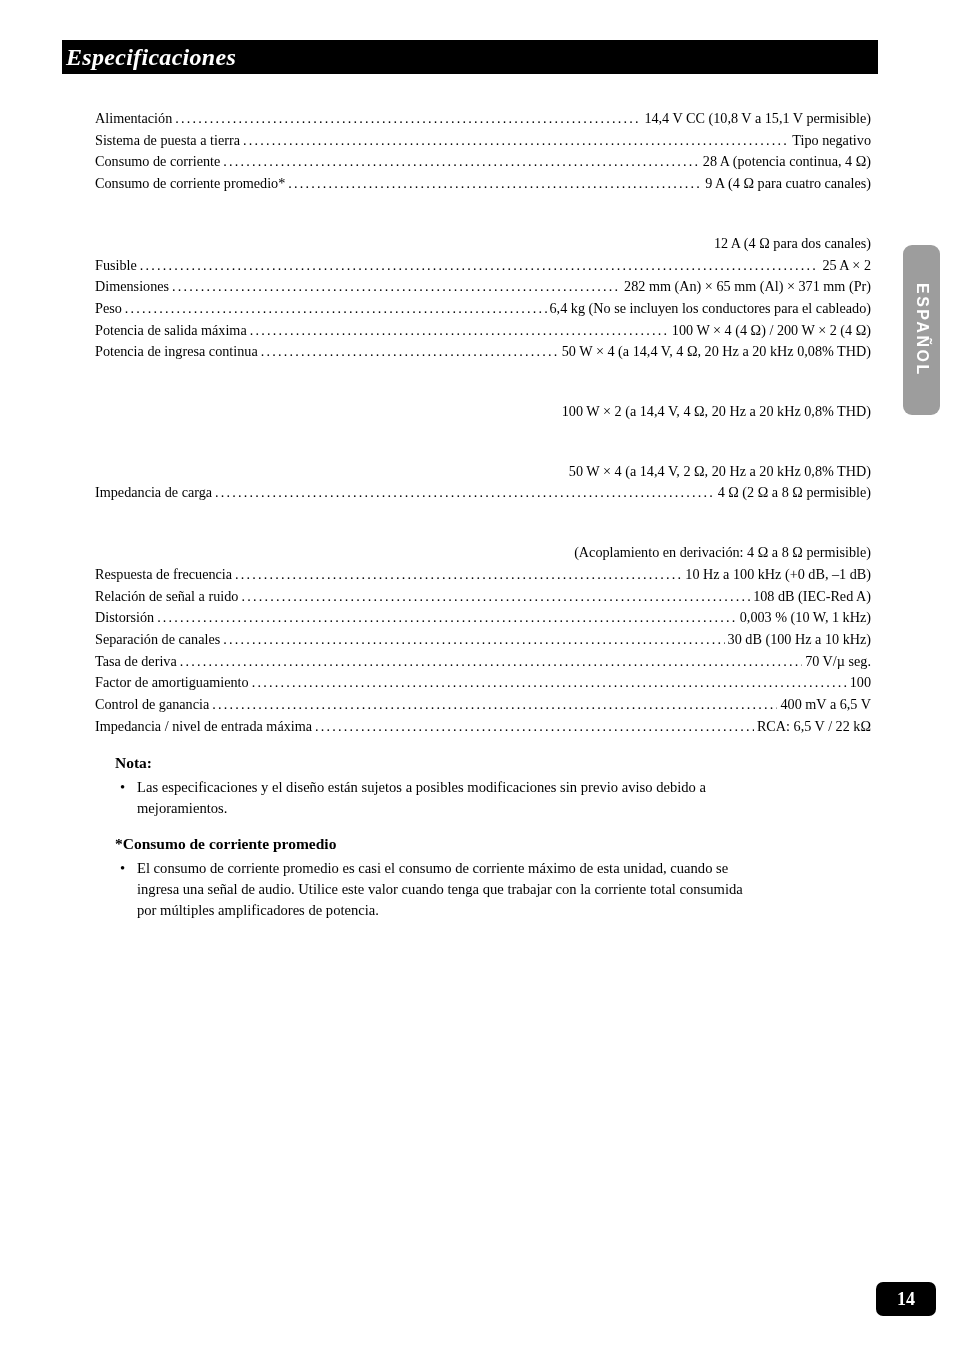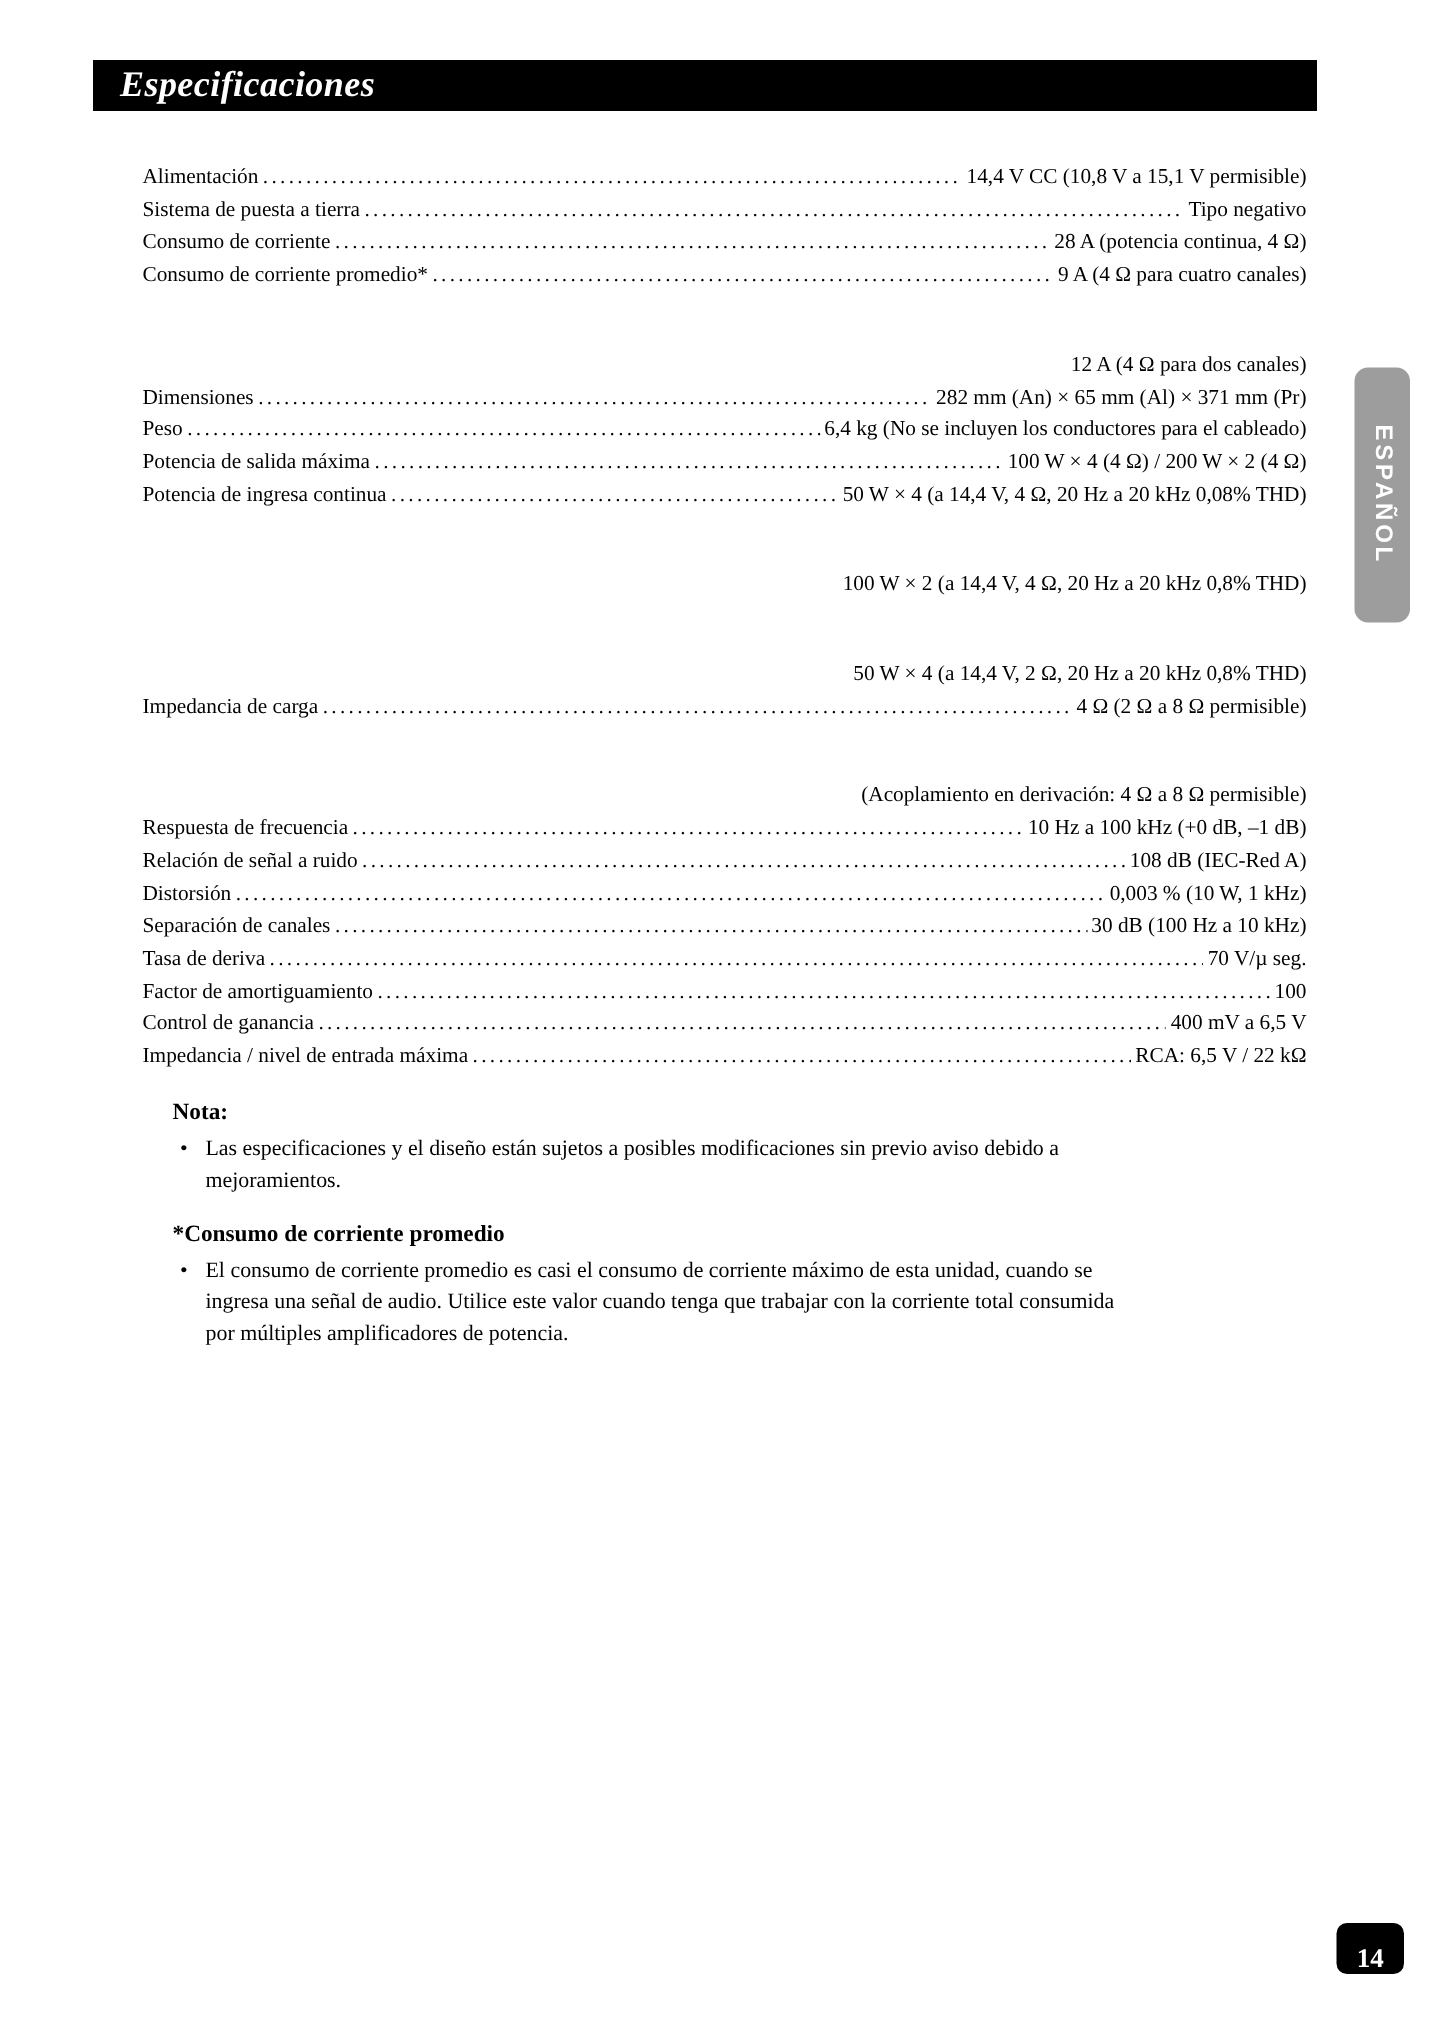--- a/index.html
+++ b/index.html
@@ -28,21 +28,21 @@
     height: 34px;
     background: #000;
     color: #fff;
     display: flex;
     align-items: center;
   }
   .title-bar .title {
     font-style: italic;
     font-weight: bold;
     font-size: 24px;
-    padding-left: 18px;
+    padding-left: 4px;
     letter-spacing: 0.3px;
   }
 
   
   .content {
     position: absolute;
     left: 95px;
     top: 108px;
     width: 776px;
   }
@@ -117,26 +117,26 @@
     font-size: 16px;
     letter-spacing: 2.5px;
     color: #ffffff;
   }
 
   
   .page-number-box {
     position: absolute;
     right: 18px;
     bottom: 39px;
-    width: 45px;
+    width: 60px;
     height: 34px;
     background: #000;
     border-radius: 7px;
     display: flex;
-    align-items: flex-end;
+    align-items: center;
     justify-content: center;
   }
   .page-number-box .num {
     color: #fff;
     font-weight: bold;
     font-size: 18px;
   }
 </style>
 </head>
 <body>
@@ -164,20 +164,25 @@
     <span class="spec-label">Consumo de corriente</span>
     <span class="spec-leader"></span>
     <span class="spec-value">28 A (potencia continua, 4 Ω)</span>
   </div>
         <div class="spec-row">
     <span class="spec-label">Consumo de corriente promedio*</span>
     <span class="spec-leader"></span>
     <span class="spec-value">9 A (4 Ω para cuatro canales)</span>
   </div>
         <div class="spec-cont">12 A (4 Ω para dos canales)</div>
+        <div class="spec-row">
+    <span class="spec-label">Fusible</span>
+    <span class="spec-leader"></span>
+    <span class="spec-value">25 A × 2</span>
+  </div>
         <div class="spec-row">
     <span class="spec-label">Dimensiones</span>
     <span class="spec-leader"></span>
     <span class="spec-value">282 mm (An) × 65 mm (Al) × 371 mm (Pr)</span>
   </div>
         <div class="spec-row">
     <span class="spec-label">Peso</span>
     <span class="spec-leader"></span>
     <span class="spec-value">6,4 kg (No se incluyen los conductores para el cableado)</span>
   </div>

